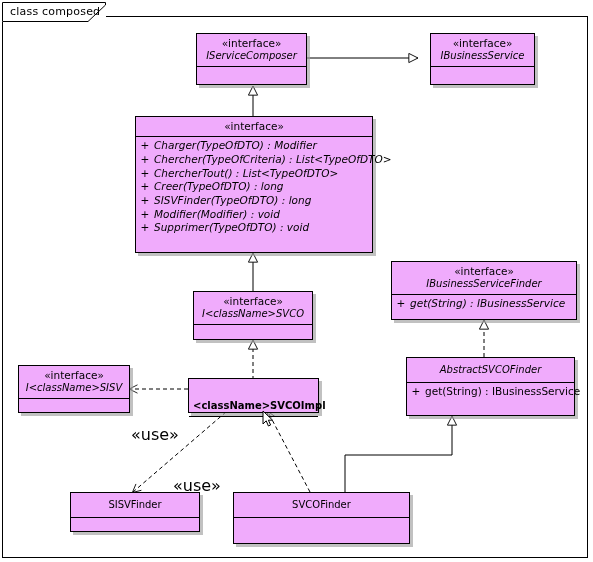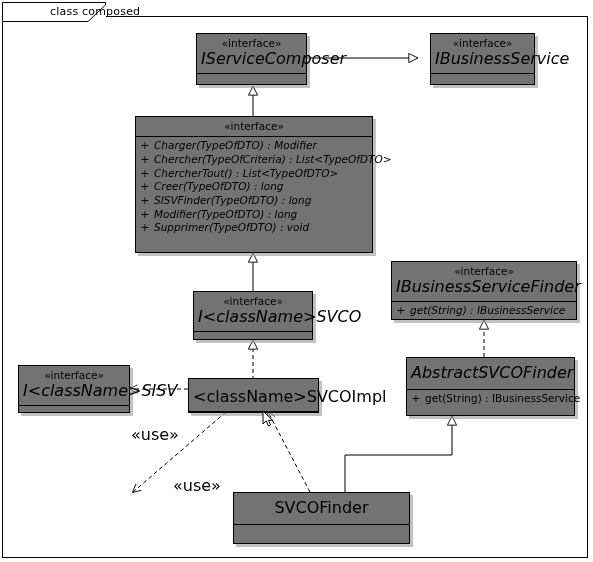--- a/index.html
+++ b/index.html
@@ -41,43 +41,42 @@
     inset: 0;
   }
   .frame-tab-label {
     position: absolute;
     left: 8px;
     top: 3px;
     font-size: 11px;
     color: #000000;
     white-space: nowrap;
     letter-spacing: 0.2px;
-    margin-left: 40px;
   }
 
   
   .uml {
     position: absolute;
-    background: #737373;
+    background: #f0abfc;
     border: 1px solid #000000;
     box-sizing: border-box;
     box-shadow: 3px 3px 0 0 rgba(160,160,160,0.65);
   }
   .uml .hdr {
     padding: 3px 4px 4px 4px;
     text-align: center;
     line-height: 1.18;
   }
   .uml .stereo {
     font-size: 10.5px;
     color: #000000;
     white-space: nowrap;
   }
   .uml .nm {
-    font-size: 16px;
+    font-size: 10px;
     color: #000000;
     white-space: nowrap;
     margin-top: 1px;
   }
   .uml .nm.ital { font-style: italic; }
   .uml .sep {
     border-top: 1px solid #000000;
     height: 0;
     font-size: 0;
     line-height: 0;
@@ -225,21 +224,21 @@
       <div class="row">
         <span class="vis">+</span>
         <span class="sig">Creer(TypeOfDTO) : long</span>
       </div>
       <div class="row">
         <span class="vis">+</span>
         <span class="sig">SISVFinder(TypeOfDTO) : long</span>
       </div>
       <div class="row">
         <span class="vis">+</span>
-        <span class="sig">Modifier(TypeOfDTO) : long</span>
+        <span class="sig">Modifier(Modifier) : void</span>
       </div>
       <div class="row">
         <span class="vis">+</span>
         <span class="sig">Supprimer(TypeOfDTO) : void</span>
       </div>
     </div>
   </div>
 
   <div class="uml" style="left:193px; top:291px; width:120px; height:49px;">
     <div class="hdr">
@@ -267,40 +266,47 @@
   <div class="uml" style="left:18px; top:365px; width:112px; height:48px;">
     <div class="hdr">
       <div class="stereo">«interface»</div>
       <div class="nm ital">I&lt;className&gt;SISV</div>
     </div>
     <div class="sep"></div>
     <div class="members empty"></div>
   </div>
 
   <div class="uml" style="left:188px; top:378px; width:131px; height:35px;">
-    <div class="hdr" style="padding-top:8px;">
+    <div class="hdr" style="padding-top:20px;font-weight:bold;">
       <div class="nm">&lt;className&gt;SVCOImpl</div>
     </div>
     <div class="sep"></div>
     <div class="members empty"></div>
   </div>
 
   <div class="uml" style="left:406px; top:357px; width:169px; height:59px;">
     <div class="hdr" style="padding-top:5px; padding-bottom:6px;">
       <div class="nm ital">AbstractSVCOFinder</div>
     </div>
     <div class="sep"></div>
     <div class="members">
       <div class="row">
         <span class="vis">+</span>
         <span class="sig plain">get(String) : IBusinessService</span>
       </div>
     </div>
   </div>
 
+  <div class="uml" style="left:70px; top:492px; width:130px; height:40px;">
+    <div class="hdr" style="padding-top:5px; padding-bottom:6px;">
+      <div class="nm">SISVFinder</div>
+    </div>
+    <div class="sep"></div>
+    <div class="members empty"></div>
+  </div>
 
   <div class="uml" style="left:233px; top:492px; width:177px; height:52px;">
     <div class="hdr" style="padding-top:5px; padding-bottom:6px;">
       <div class="nm">SVCOFinder</div>
     </div>
     <div class="sep"></div>
     <div class="members empty"></div>
   </div>
 
   <svg class="cursor-arrow" style="left:262px; top:410px;" viewBox="0 0 12 18">

